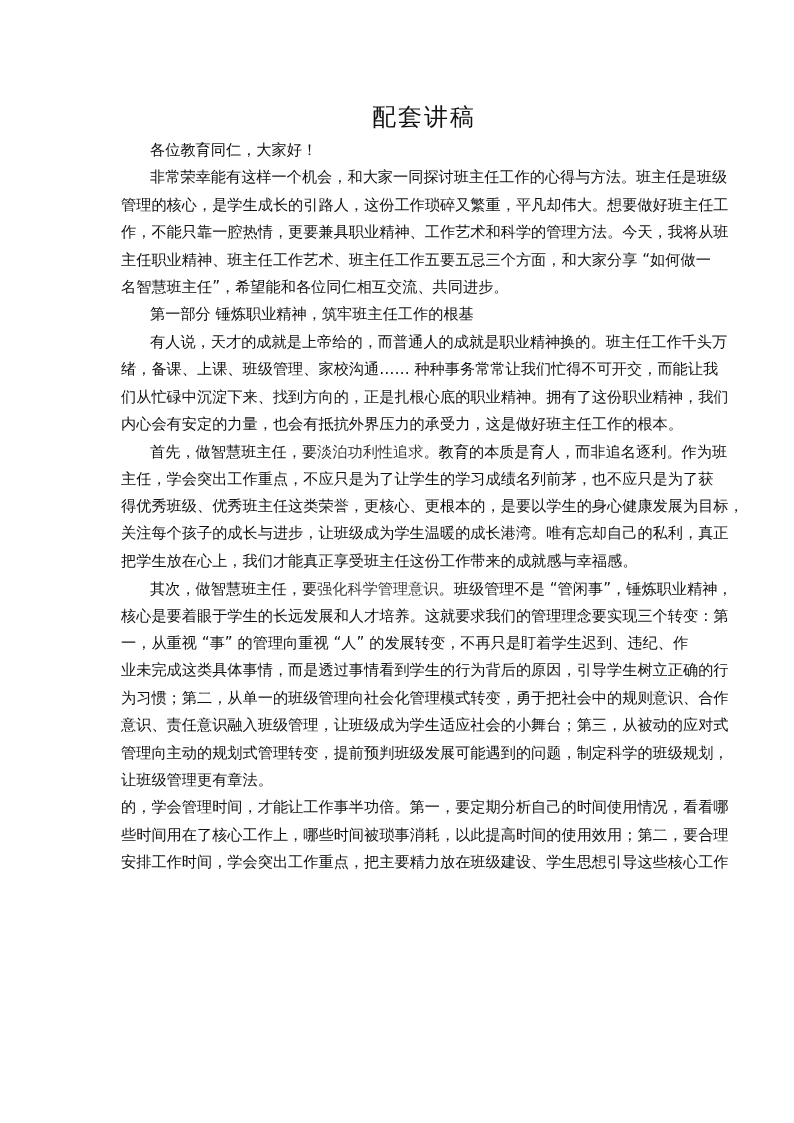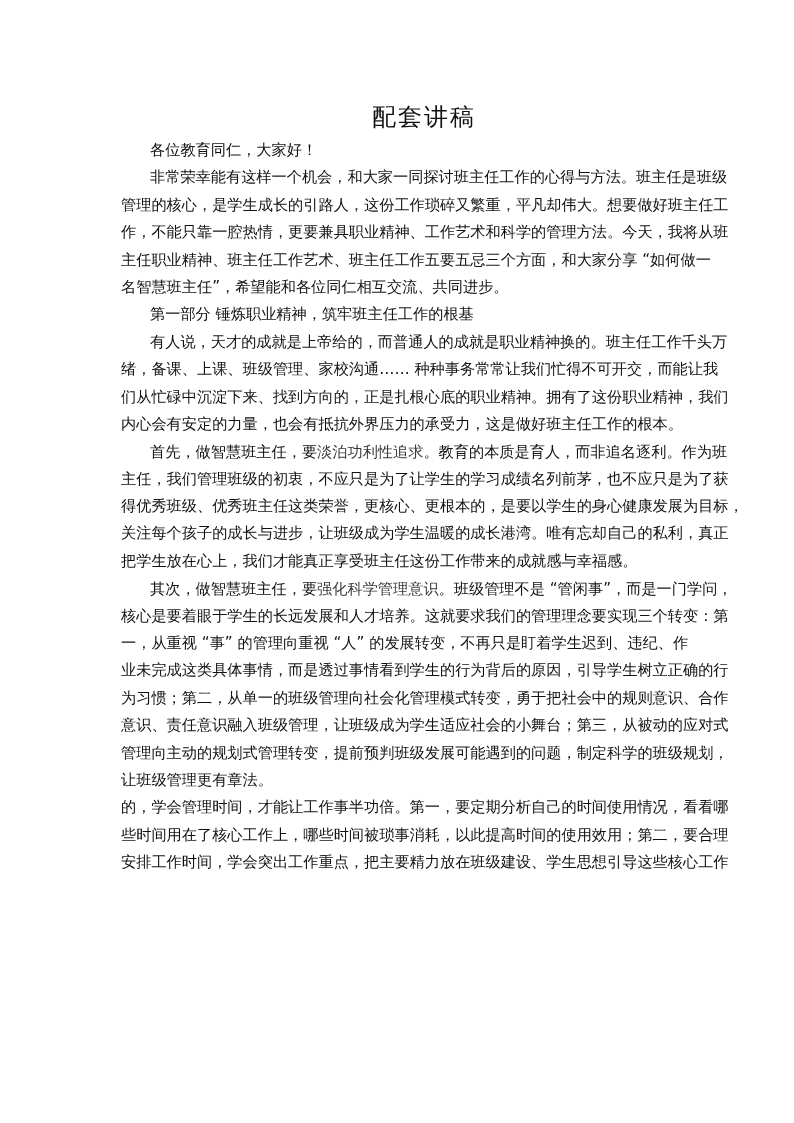--- a/index.html
+++ b/index.html
@@ -31,26 +31,26 @@
     <div class="line last">名智慧班主任”，希望能和各位同仁相互交流、共同进步。</div>
 
     <div class="line indent last">第一部分  锤炼职业精神，筑牢班主任工作的根基</div>
 
     <div class="line indent">有人说，天才的成就是上帝给的，而普通人的成就是职业精神换的。班主任工作千头万</div>
     <div class="line">绪，备课、上课、班级管理、家校沟通……  种种事务常常让我们忙得不可开交，而能让我</div>
     <div class="line">们从忙碌中沉淀下来、找到方向的，正是扎根心底的职业精神。拥有了这份职业精神，我们</div>
     <div class="line last">内心会有安定的力量，也会有抵抗外界压力的承受力，这是做好班主任工作的根本。</div>
 
     <div class="line indent"><span>首先，做智慧班主任，要</span><span class="hl">淡泊功利性追求</span><span>。教育的本质是育人，而非追名逐利。作为班</span></div>
-    <div class="line">主任，我们管理班级的初衷，不应只是为了让学生的学习成绩名列前茅，也不应只是为了获</div>
+    <div class="line">主任，学会突出工作重点，不应只是为了让学生的学习成绩名列前茅，也不应只是为了获</div>
     <div class="line">得优秀班级、优秀班主任这类荣誉，更核心、更根本的，是要以学生的身心健康发展为目标，</div>
     <div class="line">关注每个孩子的成长与进步，让班级成为学生温暖的成长港湾。唯有忘却自己的私利，真正</div>
     <div class="line last">把学生放在心上，我们才能真正享受班主任这份工作带来的成就感与幸福感。</div>
 
-    <div class="line indent"><span>其次，做智慧班主任，要</span><span class="hl">强化科学管理意识</span><span>。班级管理不是 “管闲事”，而是一门学问，</span></div>
+    <div class="line indent"><span>其次，做智慧班主任，要</span><span class="hl">强化科学管理意识</span><span>。班级管理不是 “管闲事”，锤炼职业精神，</span></div>
     <div class="line">核心是要着眼于学生的长远发展和人才培养。这就要求我们的管理理念要实现三个转变：第</div>
     <div class="line">一，从重视 “事” 的管理向重视 “人” 的发展转变，不再只是盯着学生迟到、违纪、作</div>
     <div class="line">业未完成这类具体事情，而是透过事情看到学生的行为背后的原因，引导学生树立正确的行</div>
     <div class="line">为习惯；第二，从单一的班级管理向社会化管理模式转变，勇于把社会中的规则意识、合作</div>
     <div class="line">意识、责任意识融入班级管理，让班级成为学生适应社会的小舞台；第三，从被动的应对式</div>
     <div class="line">管理向主动的规划式管理转变，提前预判班级发展可能遇到的问题，制定科学的班级规划，</div>
     <div class="line last">让班级管理更有章法。</div>
 
     <div class="line">的，学会管理时间，才能让工作事半功倍。第一，要定期分析自己的时间使用情况，看看哪</div>
     <div class="line">些时间用在了核心工作上，哪些时间被琐事消耗，以此提高时间的使用效用；第二，要合理</div>

